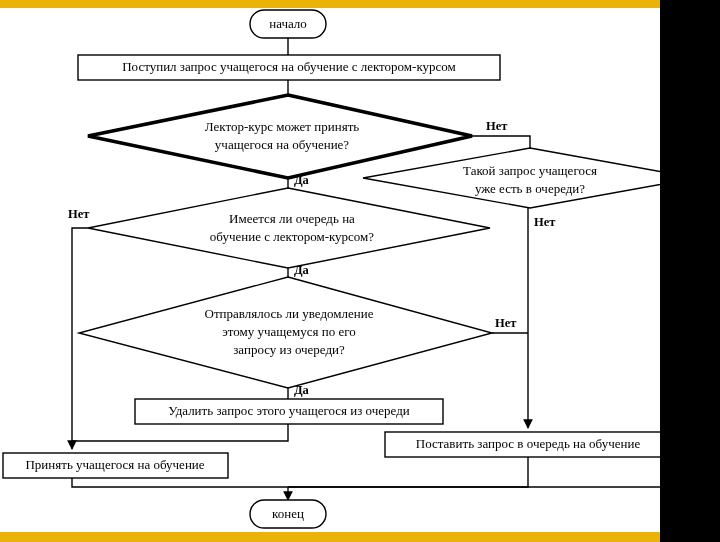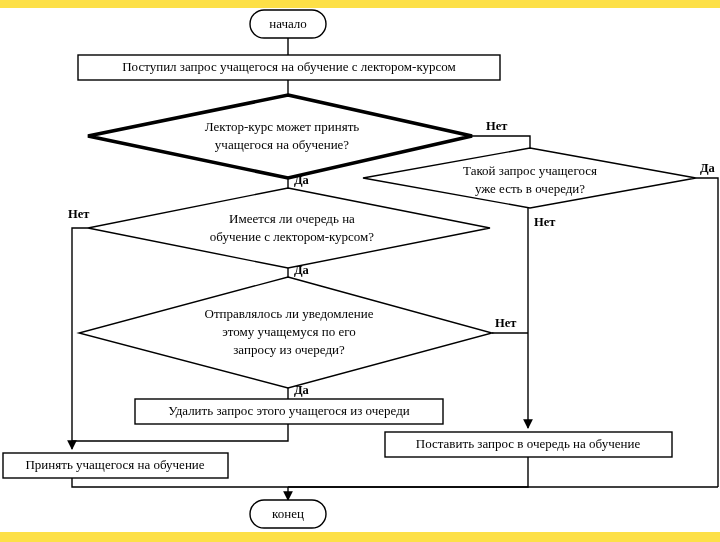--- a/index.html
+++ b/index.html
@@ -2,23 +2,23 @@
 <html><head>
 <meta charset="utf-8">
 <style>
   html, body {
     margin: 0;
     padding: 0;
     background: #000000;
   }
   #canvas {
     position: relative;
-    width: 720px;
+    width: 660px;
     height: 542px;
-    background: #fde047;
+    background: #eab308;
     overflow: hidden;
   }
   #sheet {
     position: absolute;
     left: 0;
     top: 8px;
     width: 720px;
     height: 524px;
     background: #ffffff;
   }

